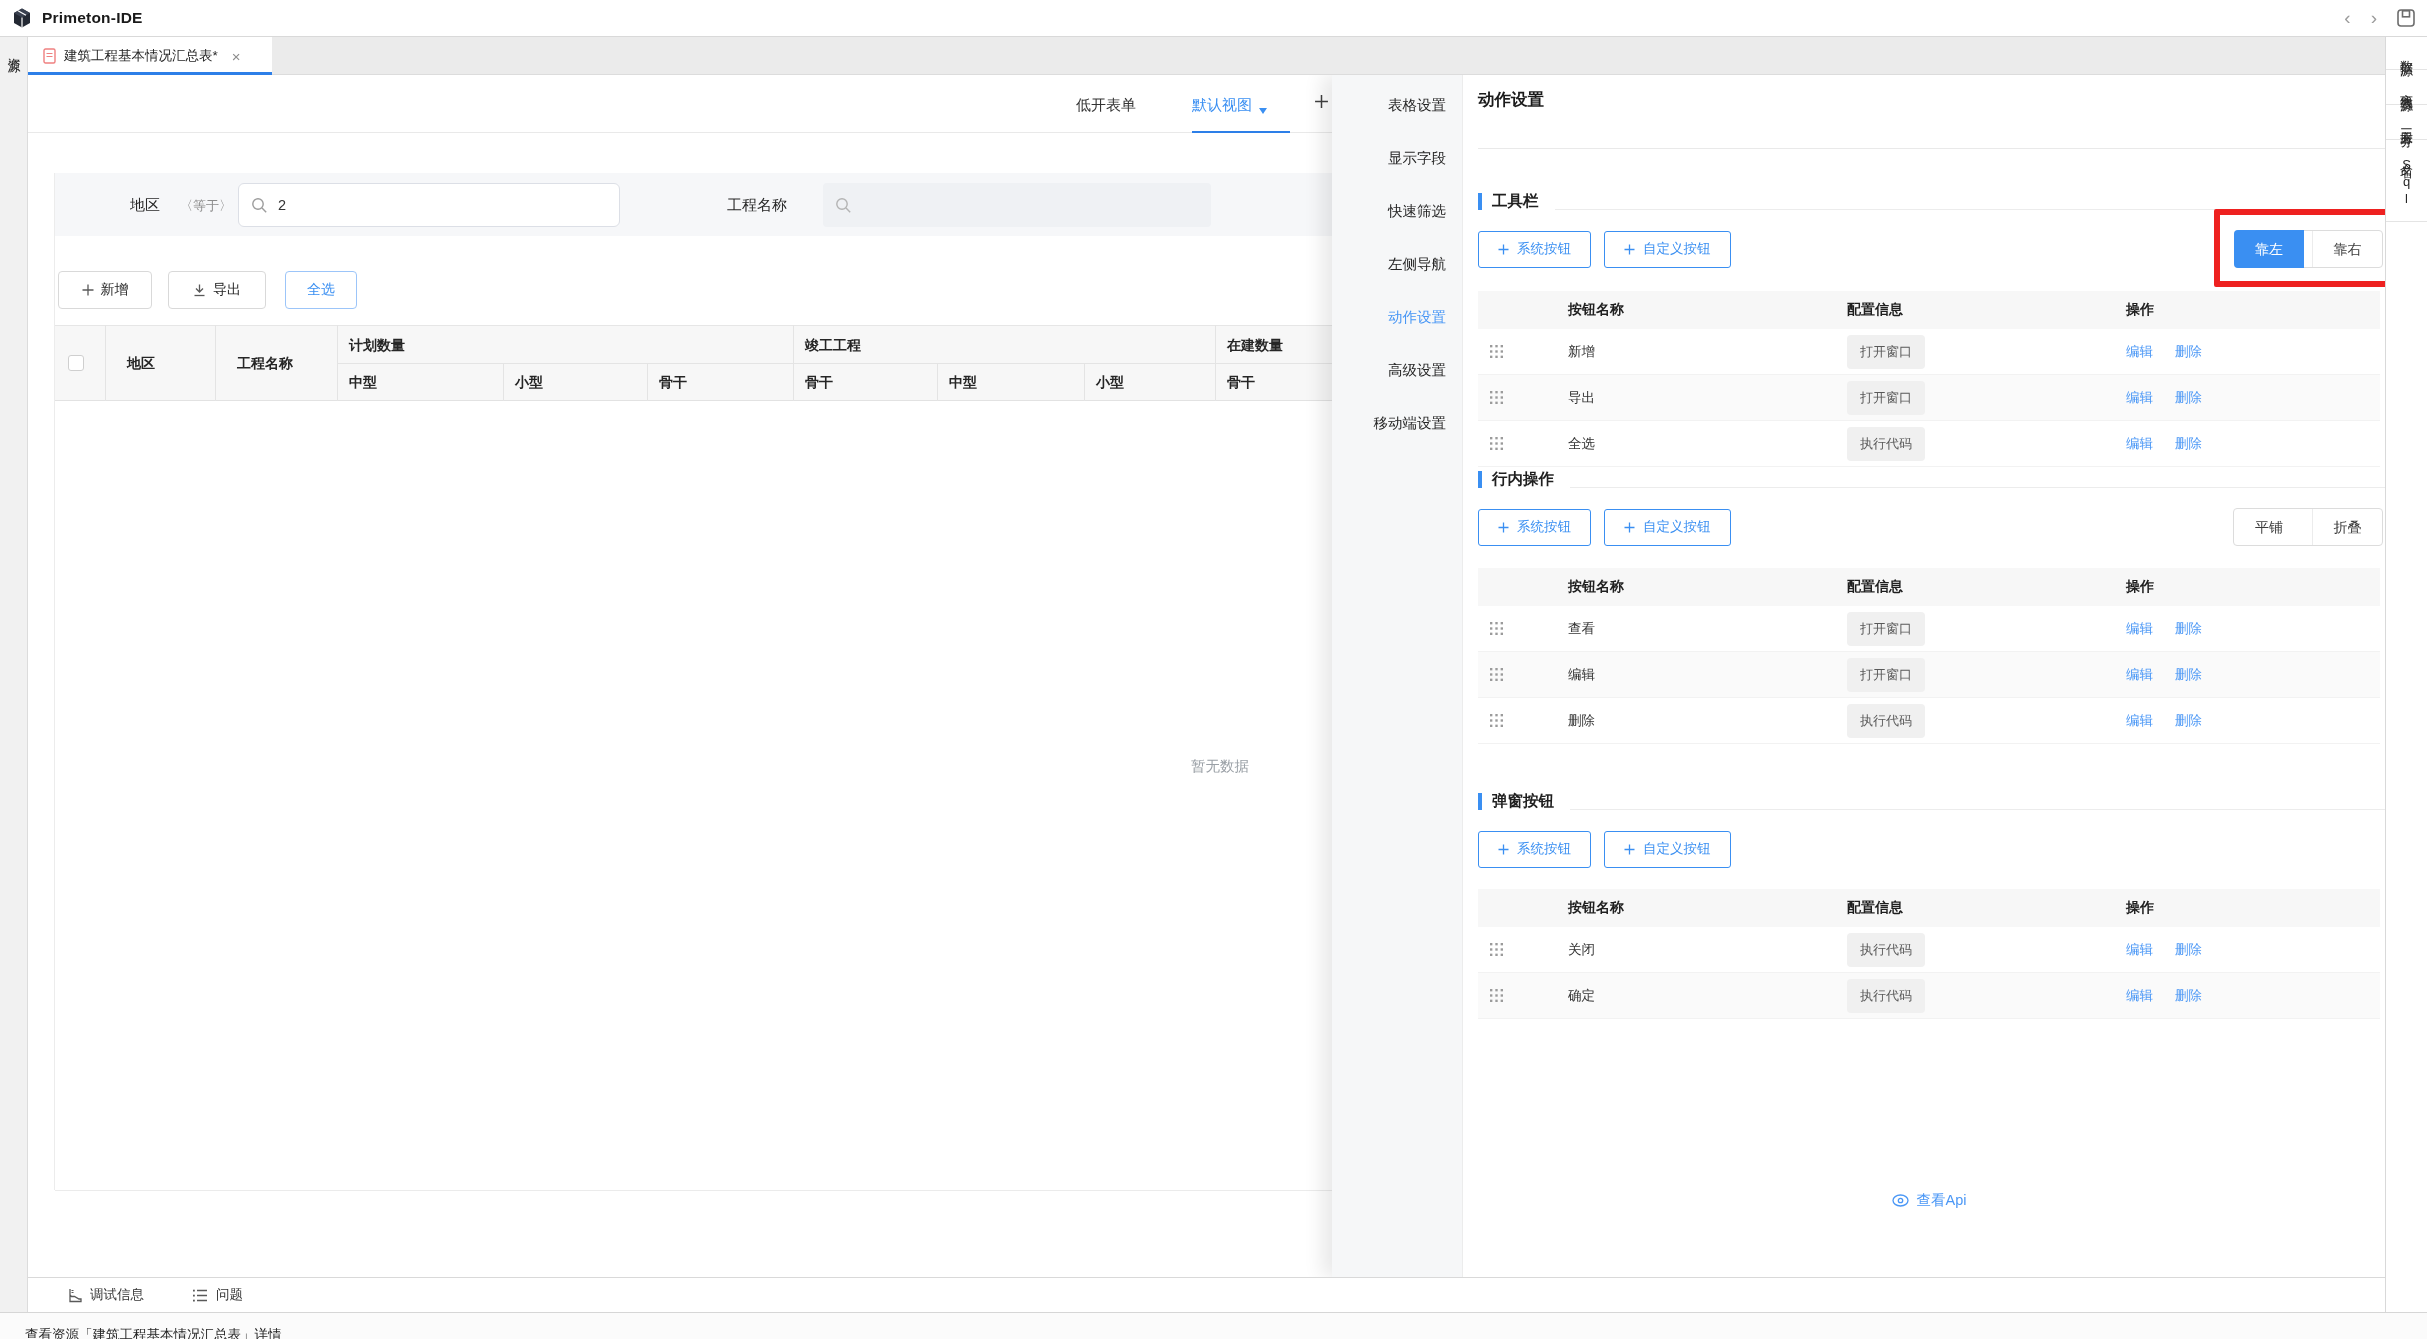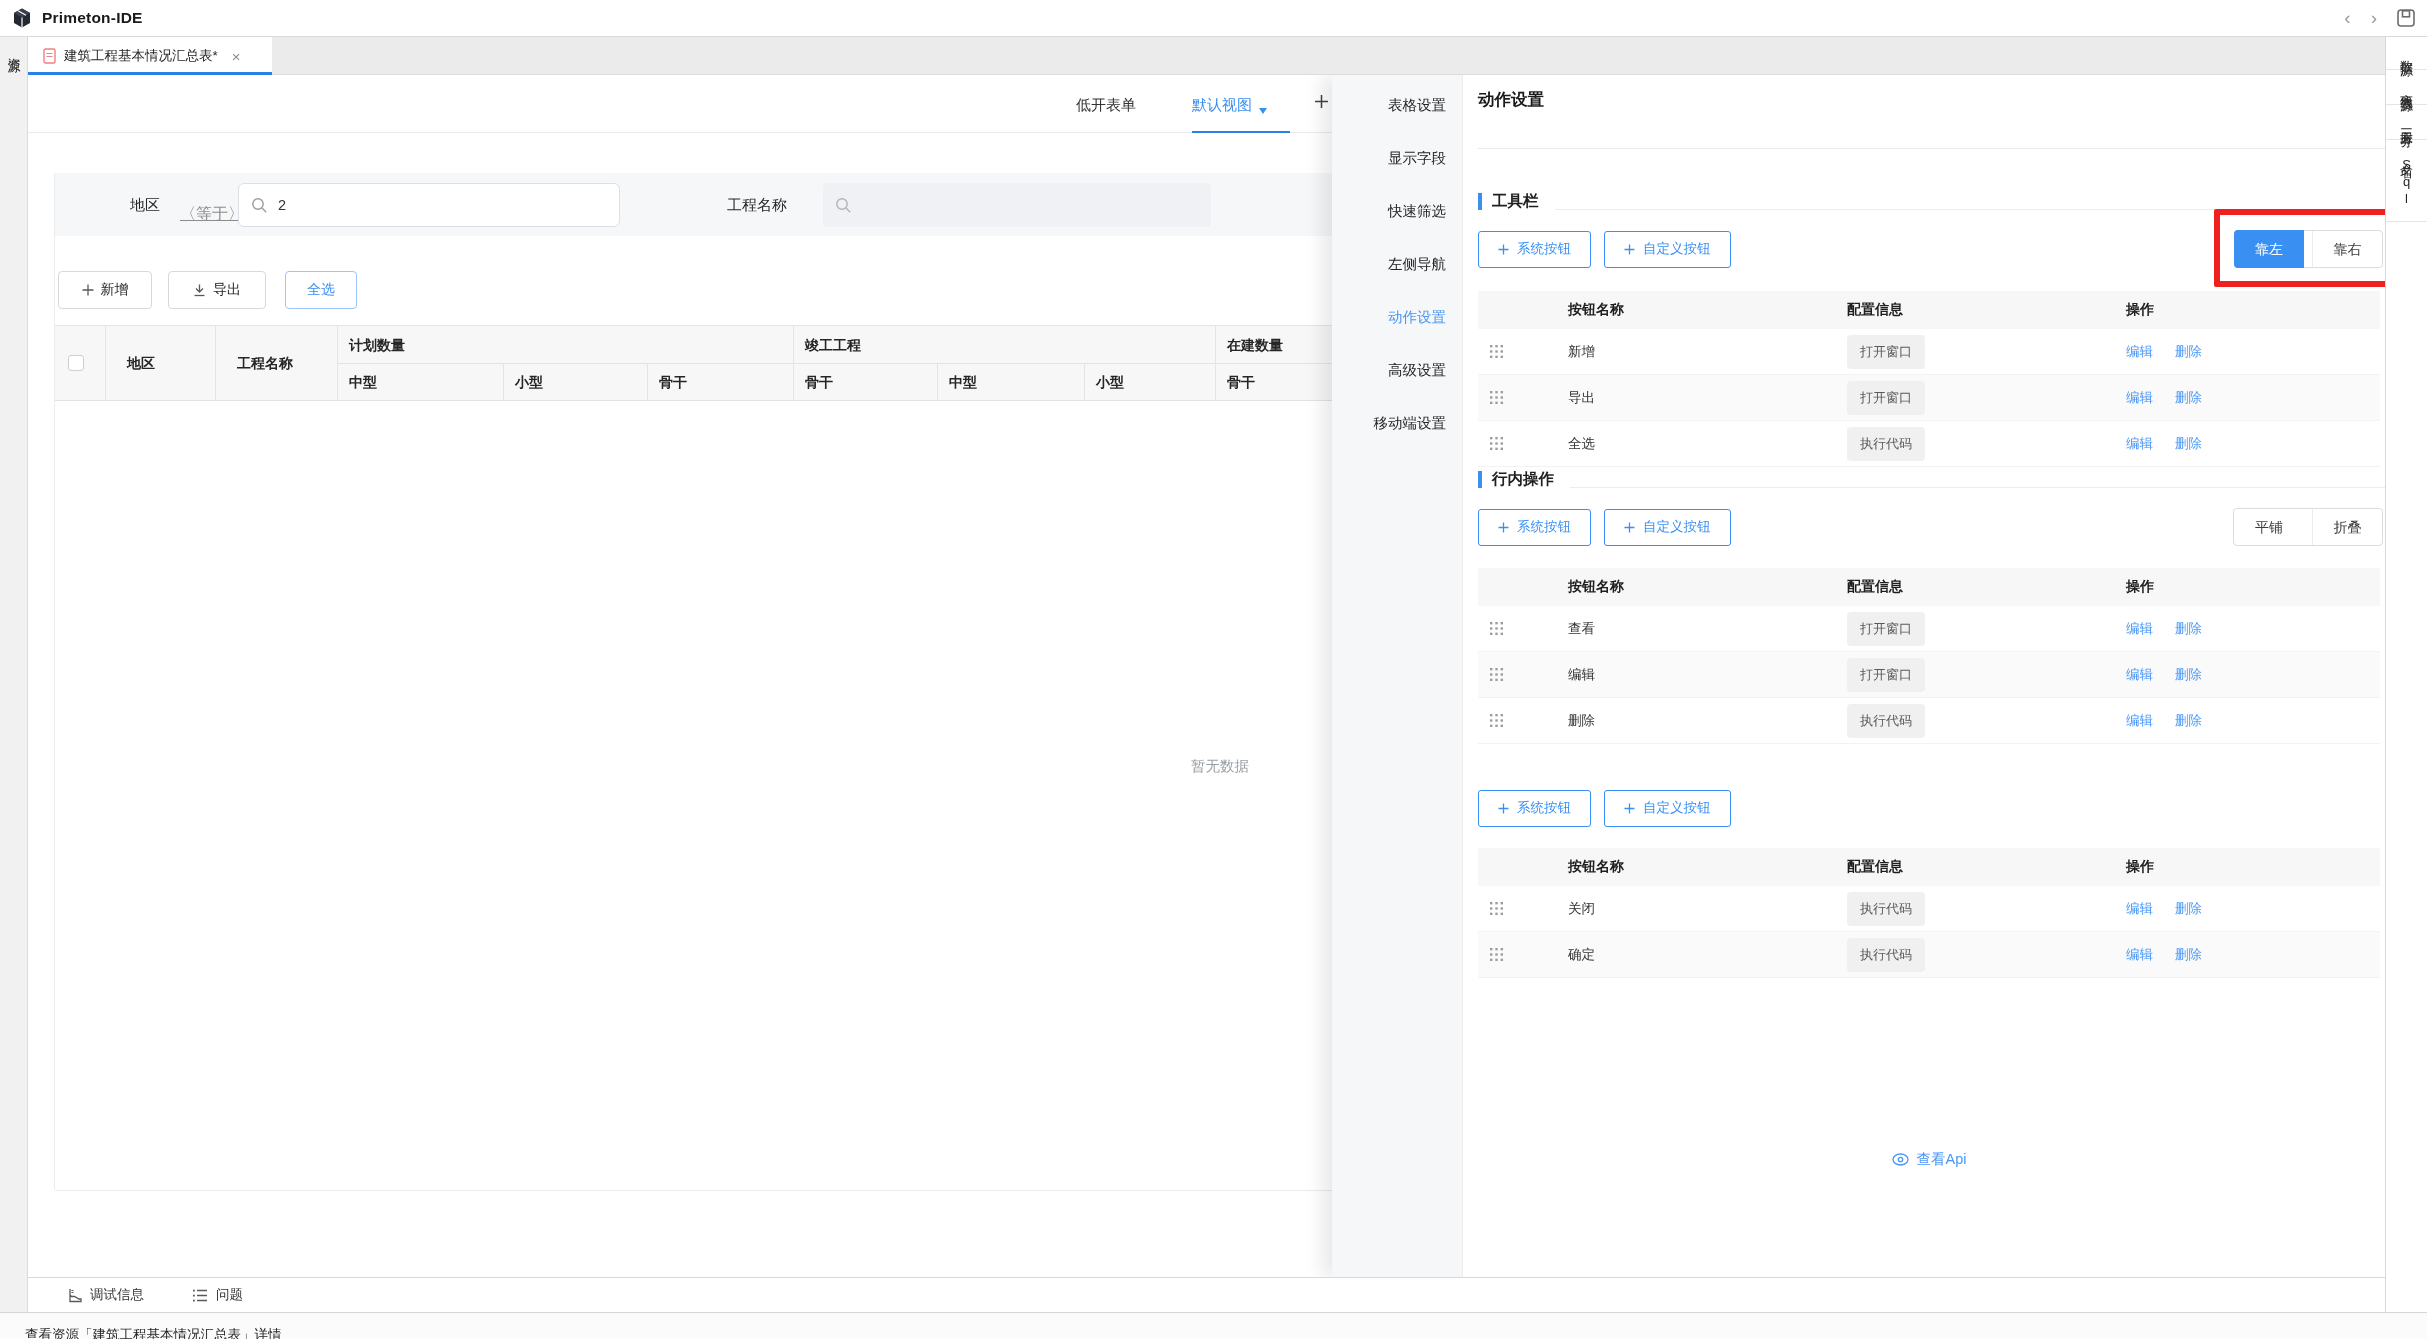--- a/index.html
+++ b/index.html
@@ -34,21 +34,21 @@
   .ct-label { position:absolute; top:96px; font-size:15px; color:#333; cursor:pointer; z-index:5; }
   .ct-view { color:#3a8ff2; }
   .caret { display:inline-block; width:0; height:0; border:4.5px solid transparent; border-top:6px solid #3a8ff2; margin-left:7px; position:relative; top:8px; }
   .ct-plus { position:absolute; top:88px; font-size:23px; font-weight:300; color:#333; cursor:pointer; z-index:5; }
   .toolbar-line { position:absolute; left:28px; top:132px; width:1304px; height:1px; background:#e9e9e9; }
   .view-underline { position:absolute; left:1192px; top:131px; width:98px; height:2px; background:#2d7fe8; z-index:6; }
 
   
   .filterbar { position:absolute; left:55px; top:173px; width:2330px; height:63px; background:#f6f7f9; }
   .f-label { position:absolute; top:0; height:63px; line-height:63px; font-size:15px; color:#262626; }
-  .f-op { position:absolute; top:8px; height:63px; line-height:65px; font-size:16px; color:#8c8c8c;text-decoration:underline; }
+  .f-op { position:absolute; top:0; height:63px; line-height:65px; font-size:13px; color:#8c8c8c; }
   .f-input { position:absolute; top:10px; height:44px; border-radius:6px; display:flex; align-items:center; padding:0 12px; }
   .f-input input { border:none; outline:none; background:transparent; font-size:14.5px; color:#333; margin-left:10px; width:85%; font-family:inherit; }
   .f-input1 { left:183px; width:382px; background:#fff; border:1px solid #dcdfe6; }
   .f-input2 { left:768px; width:388px; background:#eff1f4; border-radius:4px; }
 
   
   .c-btn { position:absolute; top:271px; height:38px; background:#fff; border:1px solid #d9d9d9; border-radius:4px; font-size:14px; color:#262626; display:flex; align-items:center; justify-content:center; gap:7px; cursor:pointer; font-family:inherit; }
   .c-btn.blue { border-color:#9cc5f9; color:#3a8ff2; }
 
   
@@ -437,20 +437,25 @@
               </svg>
             </span>
           <span class="c2">删除</span>
           <span class="c3"><span class="chip">执行代码</span></span>
           <span class="c4"><a>编辑</a><a>删除</a></span>
         </div>
       </div>
     </div>
 
     <div class="sec3">
+      <div class="sec-title">
+        <span class="bar"></span>
+        <span class="sec-title-text">弹窗按钮</span>
+        <span class="fill-line"></span>
+      </div>
       <div class="btn-row">
         <button class="b-blue">
           <svg width="11" height="11" viewBox="0 0 11 11">
               <path d="M5.5 0.5 V10.5 M0.5 5.5 H10.5" stroke="#3a8ff2" stroke-width="1.3"></path>
             </svg>
           <span>系统按钮</span>
         </button>
         <button class="b-blue">
           <svg width="11" height="11" viewBox="0 0 11 11">
               <path d="M5.5 0.5 V10.5 M0.5 5.5 H10.5" stroke="#3a8ff2" stroke-width="1.3"></path>

